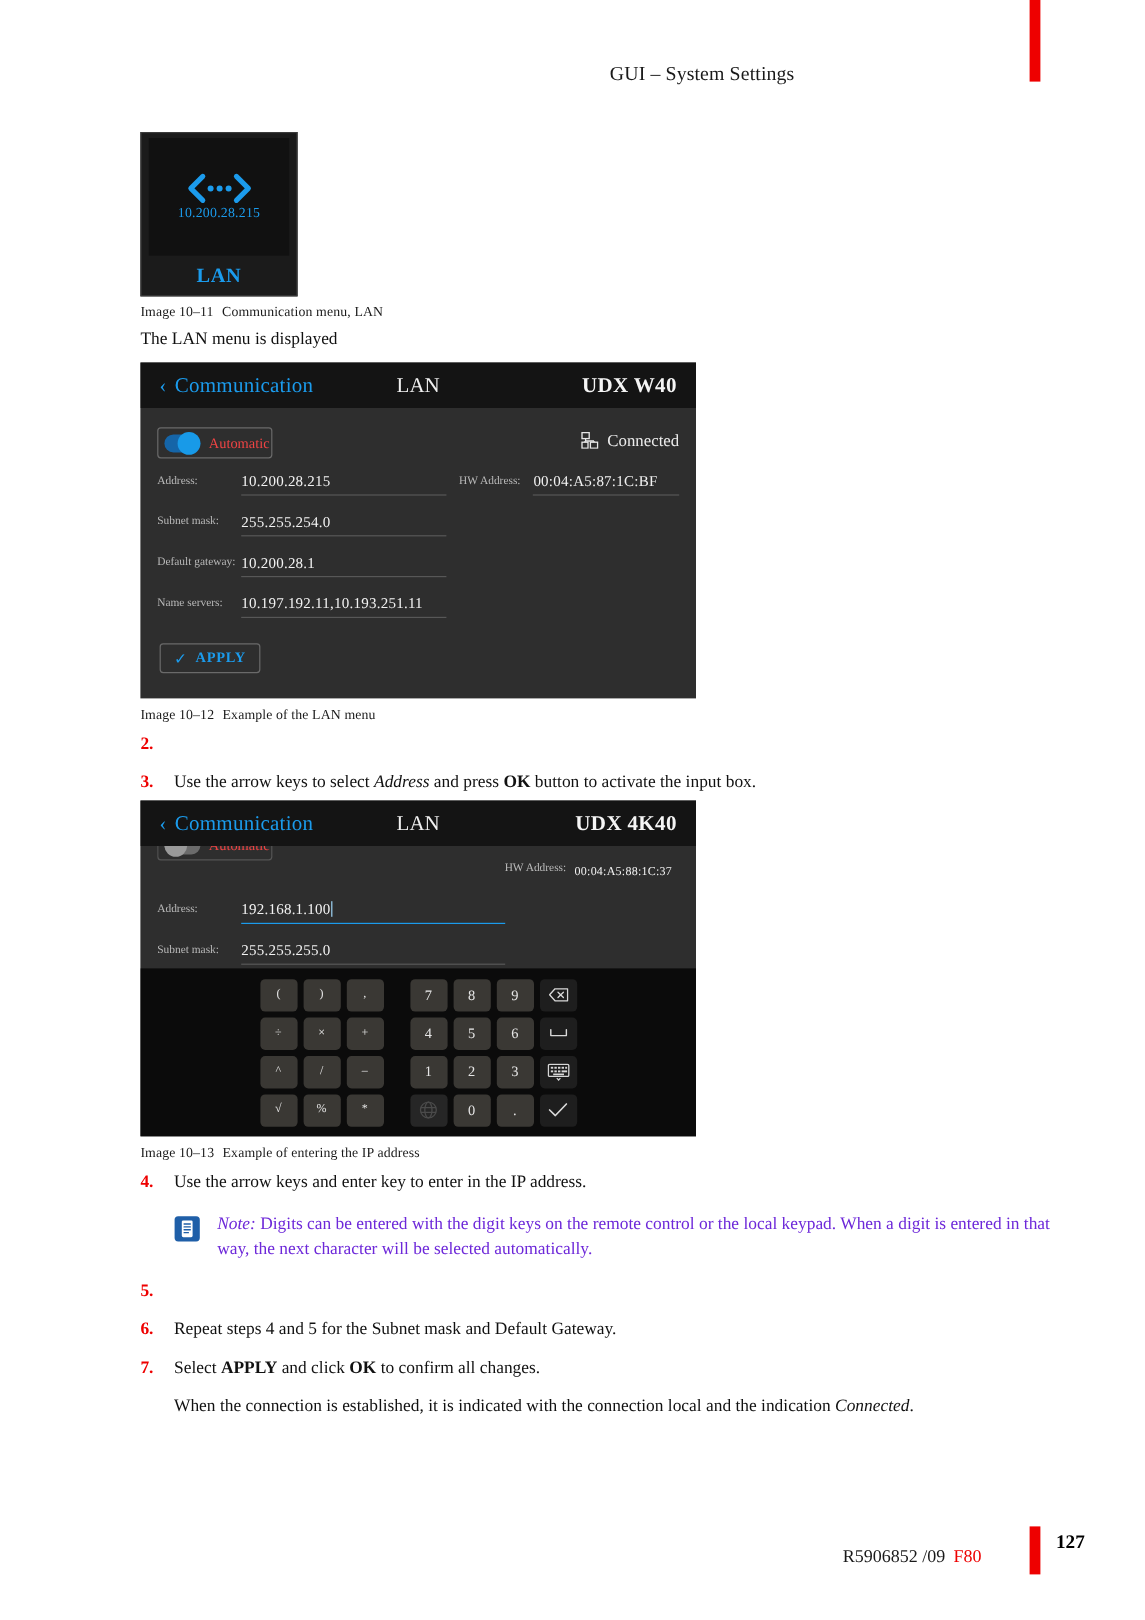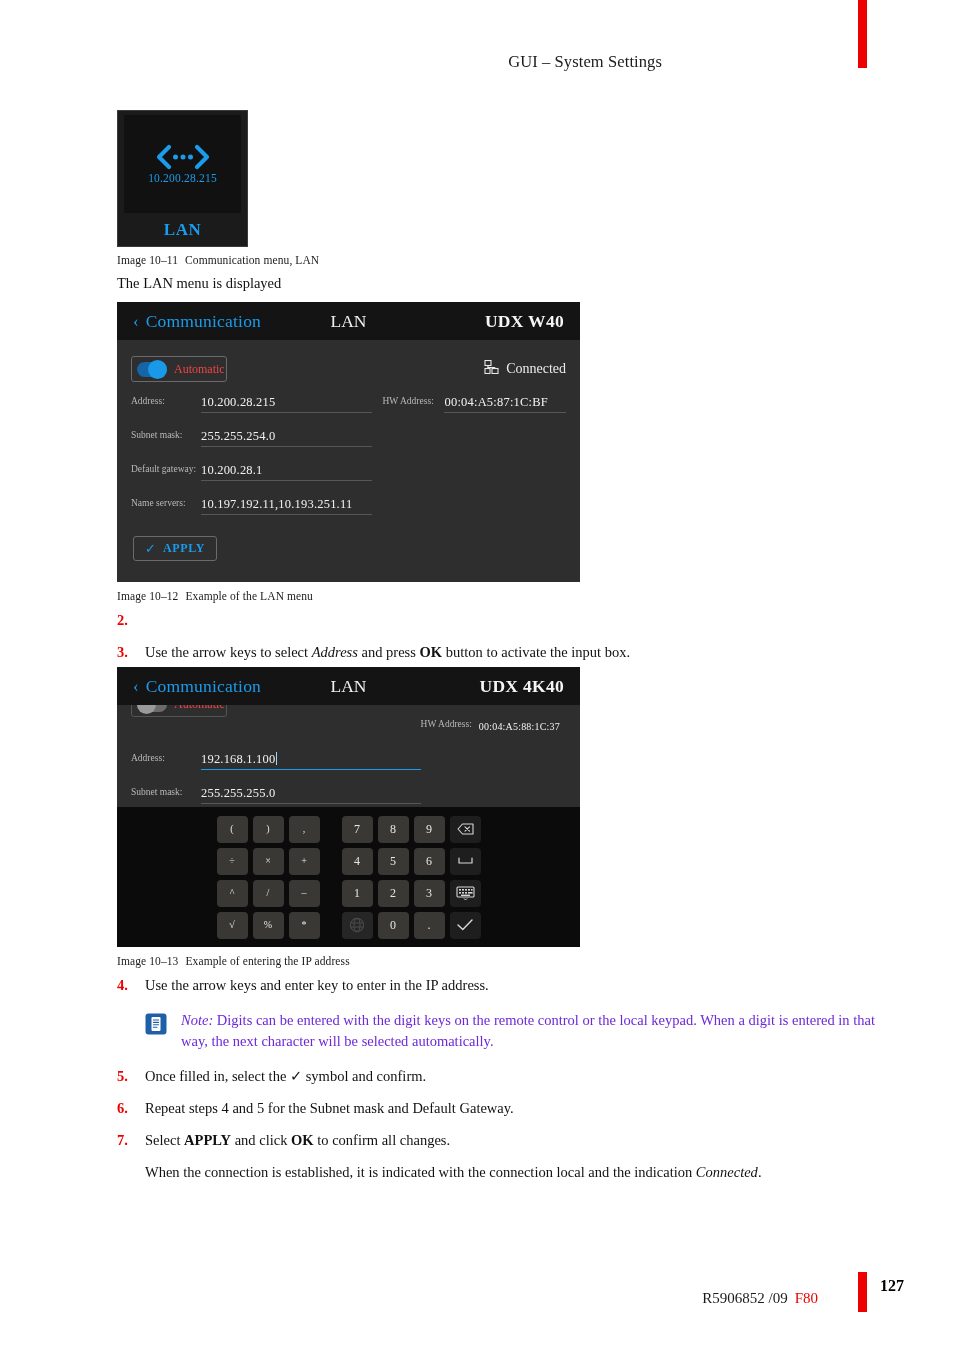--- a/index.html
+++ b/index.html
@@ -493,21 +493,20 @@
             <g stroke="#1f5fa8" stroke-width="1.1" stroke-linecap="round">
               <path d="M8.4 7 H13.6 M8.4 9.4 H13.6 M8.4 11.8 H13.6 M8.4 14.2 H12"></path>
             </g>
           </svg>
         </span>
         <span class="note-text"><i>Note:</i><span> Digits can be entered with the digit keys on the remote control or the local keypad. When a digit is entered in that way, the next character will be selected automatically.</span></span>
       </div>
 
       <div class="step">
         <span class="step-num">5.</span>
-        <span class="step-text"><span>Once filled in, select the ✓ symbol and confirm.</span></span>
       </div>
       <div class="step">
         <span class="step-num">6.</span>
         <span class="step-text"><span>Repeat steps 4 and 5 for the Subnet mask and Default Gateway.</span></span>
       </div>
       <div class="step">
         <span class="step-num">7.</span>
         <span class="step-text"><span>Select </span><b>APPLY</b><span> and click </span><b>OK</b><span> to confirm all changes.</span></span>
       </div>
 

